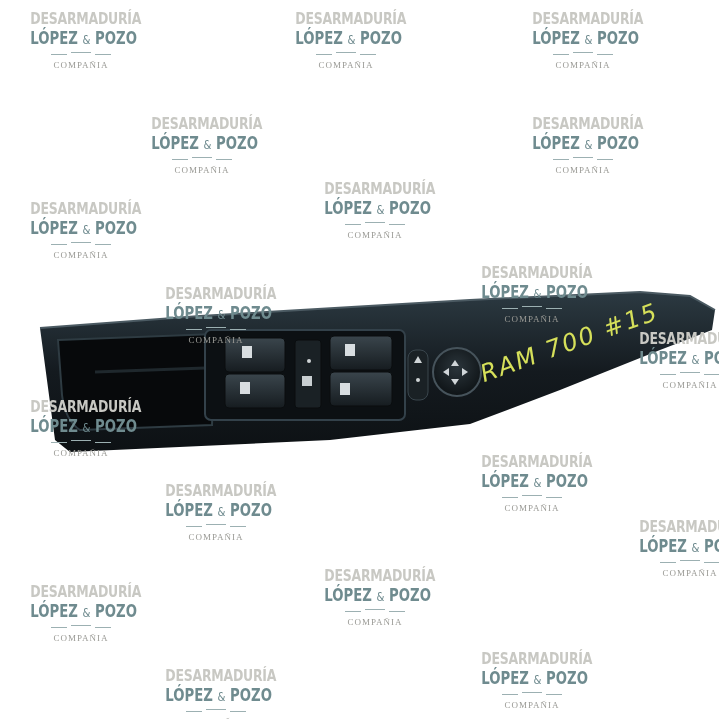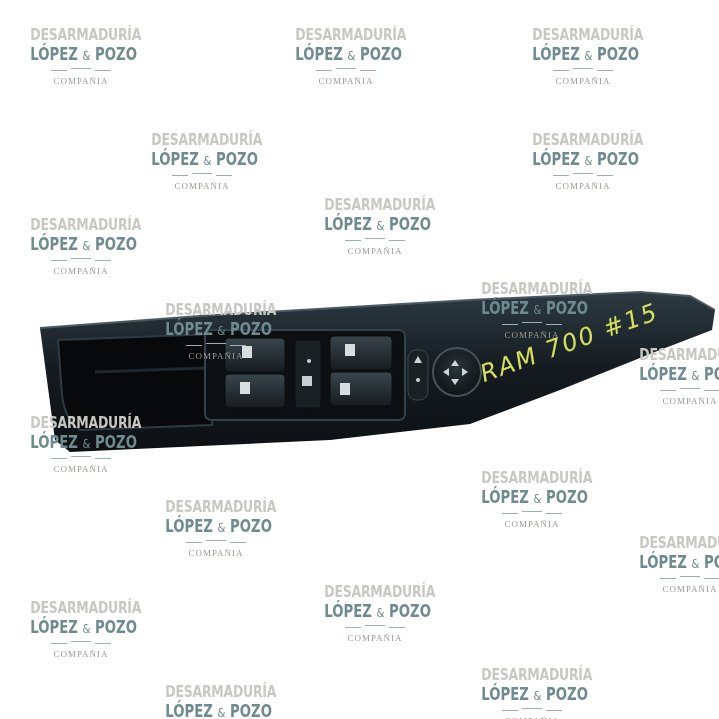--- a/index.html
+++ b/index.html
@@ -1,18 +1,18 @@
 <!DOCTYPE html>
 <html><head>
 <meta charset="utf-8">
 <style>
   html,body{margin:0;padding:0;background:#fff;}
   body{width:719px;height:719px;position:relative;overflow:hidden;font-family:"Liberation Sans",sans-serif;}
   .photo{position:absolute;left:0;top:0;width:719px;height:719px;}
-  .wm{position:absolute;width:130px;text-align:center;z-index:5;pointer-events:none;margin-top:16px;}
+  .wm{position:absolute;width:130px;text-align:center;z-index:5;pointer-events:none;}
   .wm .l1{font-family:"DejaVu Sans",sans-serif;font-weight:bold;font-size:16px;letter-spacing:-0.3px;color:#c8c8c3;transform:scaleX(0.78);transform-origin:center;white-space:nowrap;line-height:18px;}
   .wm .l2{font-family:"DejaVu Sans",sans-serif;font-weight:bold;font-size:17px;color:#6f8b8f;transform:scaleX(0.78);transform-origin:center;white-space:nowrap;line-height:21px;}
   .wm .l2 .amp{font-weight:normal;font-size:13px;}
   .wm .orn{height:8px;position:relative;margin:1px auto 0;width:60px;}
   .wm .orn:before,.wm .orn:after{content:"";position:absolute;top:3px;height:1px;width:16px;background:#9cb0b2;}
   .wm .orn:before{left:0}.wm .orn:after{right:0}
   .wm .orn span{position:absolute;left:20px;width:20px;top:1px;height:4px;border-top:1px solid #9cb0b2;}
   .wm .l3{font-family:"Liberation Serif",serif;font-size:9px;letter-spacing:1px;color:#9a9a95;line-height:12px;text-align:center;}
   .handwrite{position:absolute;left:486px;top:360px;font-family:"DejaVu Sans",sans-serif;font-style:italic;font-size:24px;color:#d6e05a;transform:rotate(-20deg);transform-origin:left bottom;white-space:nowrap;z-index:4;letter-spacing:2px;}
 </style>

